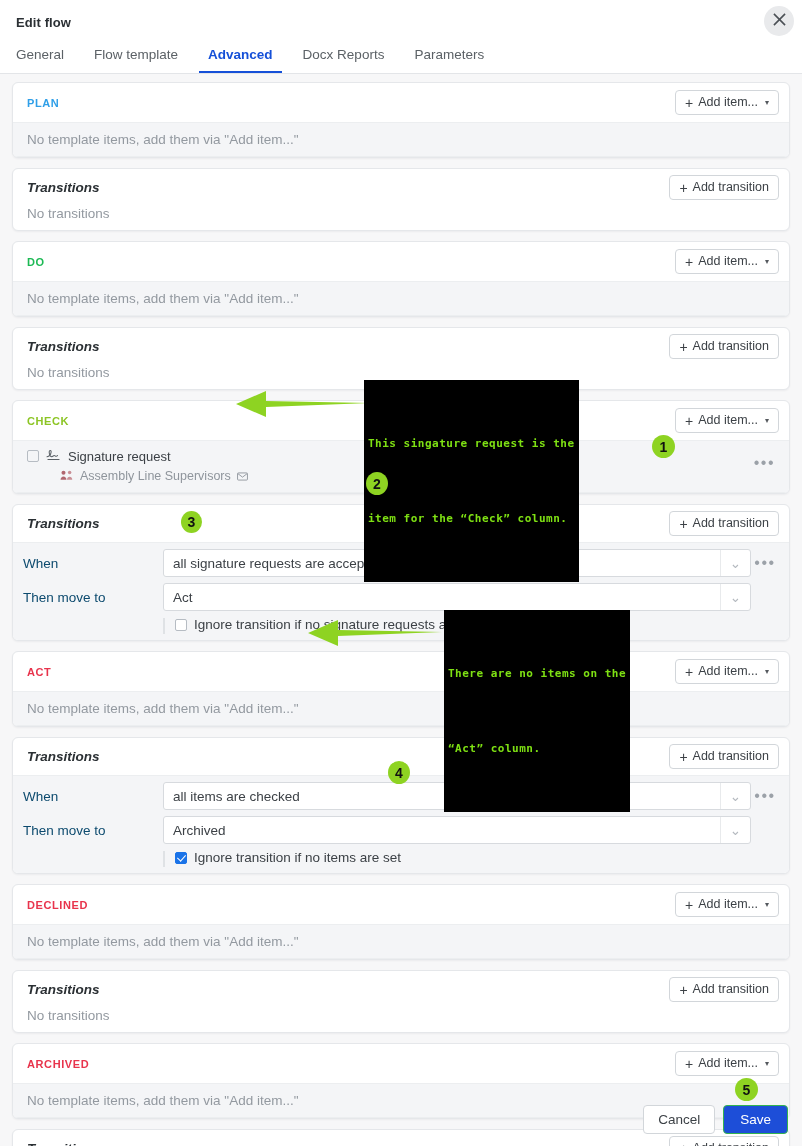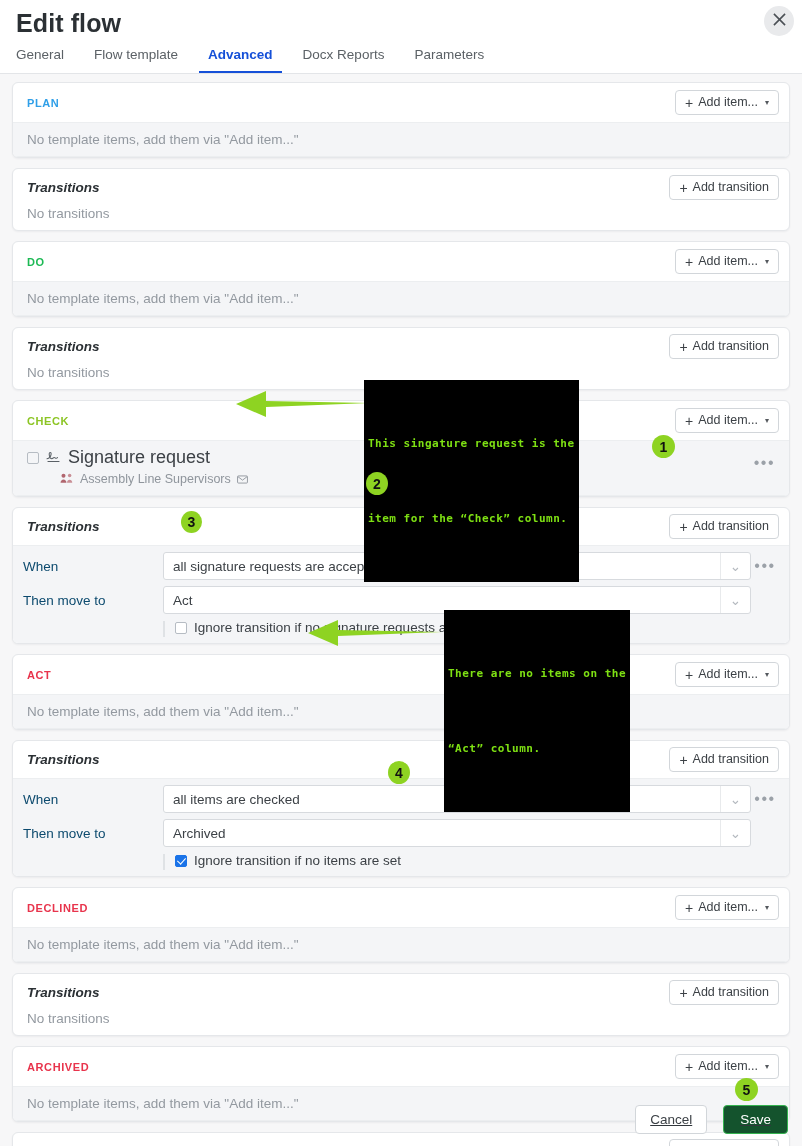--- a/index.html
+++ b/index.html
@@ -8,21 +8,21 @@
     width: 802px; height: 1146px;
     background: #f7f7f8;
     font-family: "Liberation Sans", sans-serif;
     color: #32373c;
     overflow: hidden;
     position: relative;
   }
 
   
   .modal-header { padding: 10px 16px 0 16px; background: #fff; position: relative; }
-  .modal-title { font-size: 25px; font-weight: 700; color: #2b3034; letter-spacing: .1px; line-height: 26px; }
+  .modal-title { font-size: 13px; font-weight: 700; color: #2b3034; letter-spacing: .1px; line-height: 26px; }
   .close-btn {
     position: absolute; top: 6px; right: 8px;
     width: 30px; height: 30px; border-radius: 50%;
     background: #e9eaec; border: none; cursor: pointer;
     display: flex; align-items: center; justify-content: center;
   }
   .close-btn svg { width: 13px; height: 13px; }
 
   
   .tabs { display: flex; gap: 12px; padding: 9px 16px 0 16px; background: #fff; border-bottom: 1px solid #e3e5e8; }
@@ -58,21 +58,21 @@
 
   .item-row {
     background: #f4f5f7; border-top: 1px solid #eceef0; border-bottom: 1px solid #eceef0;
     padding: 6px 14px 7px 14px; position: relative;
   }
   .item-line { display: flex; align-items: center; gap: 7px; }
   .item-cb {
     width: 12px; height: 12px; border: 1px solid #b6bcc3; border-radius: 2px;
     background: #f4f5f7; flex: none;
   }
-  .item-title { font-size: 18px; color: #3c4146; }
+  .item-title { font-size: 13px; color: #3c4146; }
   .item-sub { display: flex; align-items: center; gap: 6px; margin: 2px 0 0 33px; }
   .item-sub-text { font-size: 12.5px; color: #8f959c; }
   .dots { color: #9ba1a8; font-size: 16px; letter-spacing: 1.5px; line-height: 8px; cursor: pointer; }
 
   
   .trans-card {
     background: #fff; border: 1px solid #e5e7ea; border-radius: 6px;
     margin: 0 0 10px 0; box-shadow: 0 1px 2px rgba(22,25,30,.05); overflow: hidden;
   }
   .trans-head {
@@ -119,24 +119,24 @@
     font-size: 12.5px; color: #3c4146; padding: 4px 9px; cursor: pointer;
     display: inline-flex; align-items: center; gap: 5px; line-height: 15px;
     font-family: "Liberation Sans", sans-serif; white-space: nowrap;
   }
   .btn .plus { font-size: 14px; color: #3c4146; line-height: 12px; }
   .btn .caret { font-size: 8px; color: #55595e; margin-left: 2px; }
 
   
   .footer {
     position: absolute; bottom: 0; left: 0; right: 0;
-    padding: 10px 14px 12px 0; display: flex; justify-content: flex-end; gap: 16px; text-decoration: underline;
+    padding: 10px 14px 12px 0; display: flex; justify-content: flex-end; gap: 8px;
   }
   .btn-cancel { background:#fff; border:1px solid #d2d6da; border-radius:4px; font-size:13.5px; color:#3c4146; padding:6px 14px; cursor:pointer; font-family:"Liberation Sans", sans-serif; }
-  .btn-save { background:#14532d; border:1px solid #34b34f; border-radius:4px; font-size:13.5px; color:#fff; padding:6px 16px; cursor:pointer; font-family:"Liberation Sans", sans-serif; }
+  .btn-save { background:#1d4ed8; border:1px solid #34b34f; border-radius:4px; font-size:13.5px; color:#fff; padding:6px 16px; cursor:pointer; font-family:"Liberation Sans", sans-serif; }
 
   
   .overlay { position: absolute; inset: 0; pointer-events: none; }
   .callout {
     position: absolute; background: #000; color: #7ee013;
     font-family: "DejaVu Sans Mono", monospace; font-size: 11px; font-weight: 700;
     line-height: 25px; letter-spacing: .5px; white-space: pre;
     padding: 1px 4px;
   }
   .arrow { position: absolute; }

